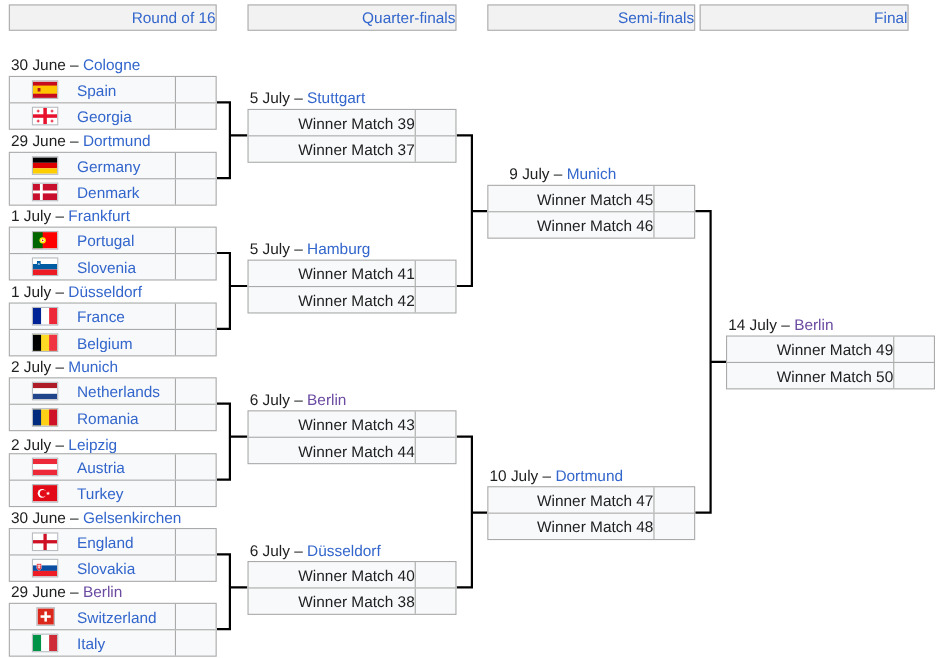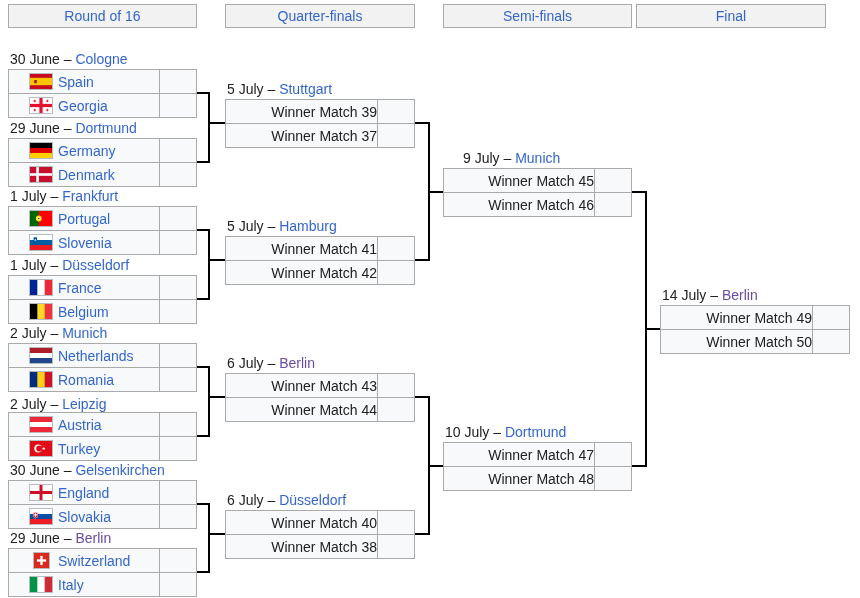--- a/index.html
+++ b/index.html
@@ -4,32 +4,32 @@
 <style>
   :root{
     --link:#3366cc; --visited:#6b4ba1; --text:#202122; --border:#aaaaaa;
     --cell-bg:#f8f9fa; --header-bg:#f2f2f2; --connector:#000000;
   }
   html,body{margin:0;padding:0;background:#fff;}
   body{width:860px;height:598px;position:relative;overflow:hidden;
        font-family:"Liberation Sans","DejaVu Sans",sans-serif;font-size:14px;color:var(--text);}
   #lines{position:absolute;left:0;top:0;pointer-events:none;}
   .rh{position:absolute;height:22px;border:1px solid var(--border);background:var(--header-bg);
-      text-align:center;line-height:22px;}
+      text-align:right;line-height:22px;}
   .rh a{color:var(--link);text-decoration:none;cursor:pointer;}
   .dt{position:absolute;height:18px;line-height:18px;white-space:nowrap;padding-left:2px;}
   .dt a{color:var(--link);text-decoration:none;cursor:pointer;}
   a.visited, .dt a.visited{color:var(--visited);}
   .m{position:absolute;border:1px solid var(--border);background:var(--cell-bg);}
   .r{display:flex;align-items:center;height:23px;}
   .r + .r{border-top:1px solid var(--border);}
   .r.team{padding-left:21px;}
   .r.winner{padding-left:5px;text-align:right;}
   .nm{flex:1;min-width:0;white-space:nowrap;overflow:hidden;}
-  a.nm{color:var(--link);text-decoration:none;cursor:pointer;}
+  a.nm{color:var(--link);text-decoration:none;cursor:pointer;margin-left:12px;}
   .sc{width:36px;align-self:stretch;border-left:1px solid var(--border);}
   .fl{width:22px;display:flex;justify-content:center;margin-right:6px;line-height:0;flex:none;}
   .fl svg{display:block;width:22px;height:15px;outline:1px solid #b8bcc0;}
   .fl.sq svg{width:15px;}
 </style>
 </head>
 <body>
 
 <svg id="lines" width="860" height="598">
   <path d="M197 93H209V162H197M209 123H225

